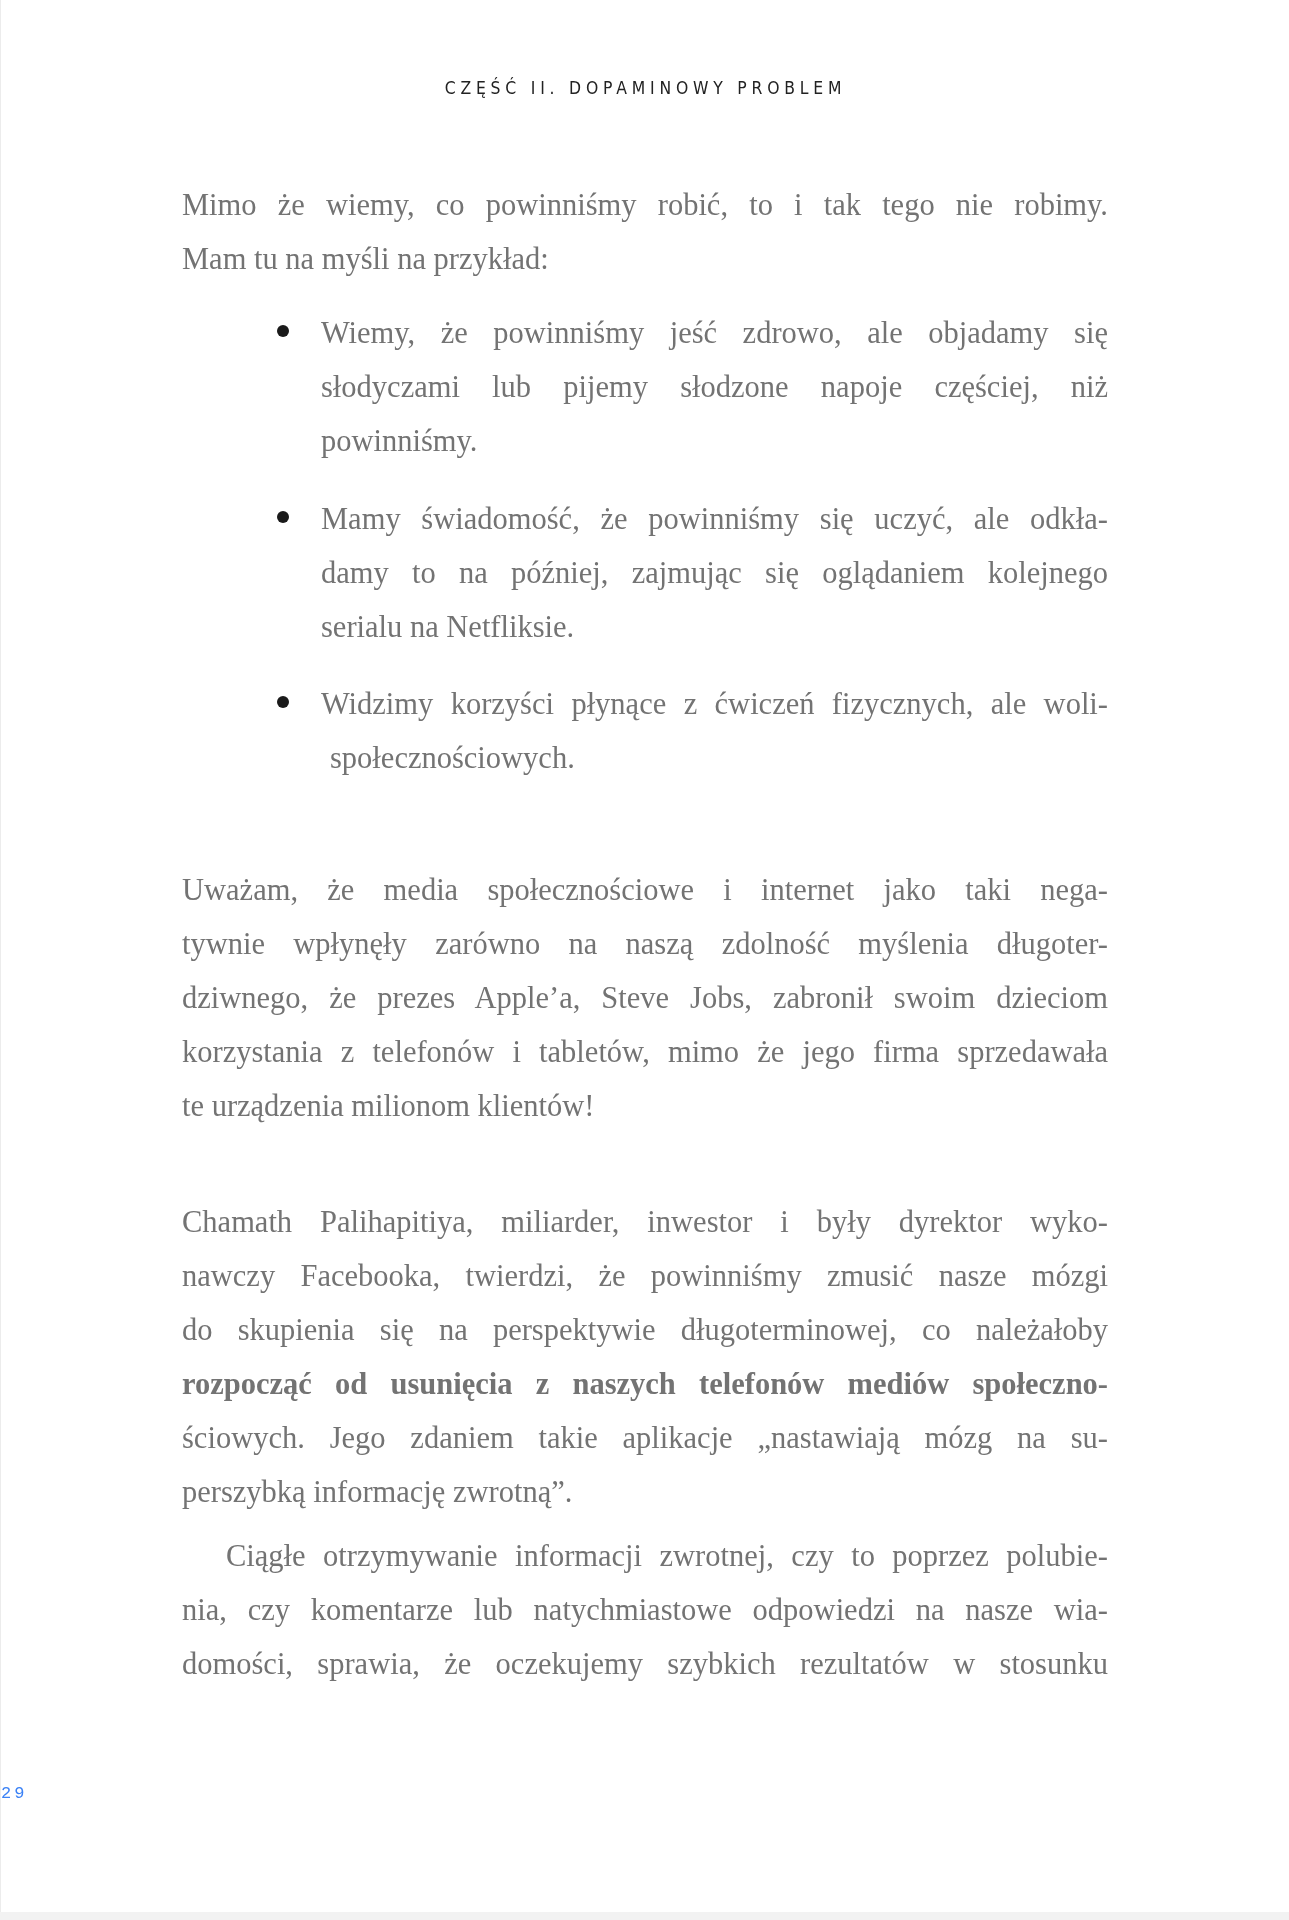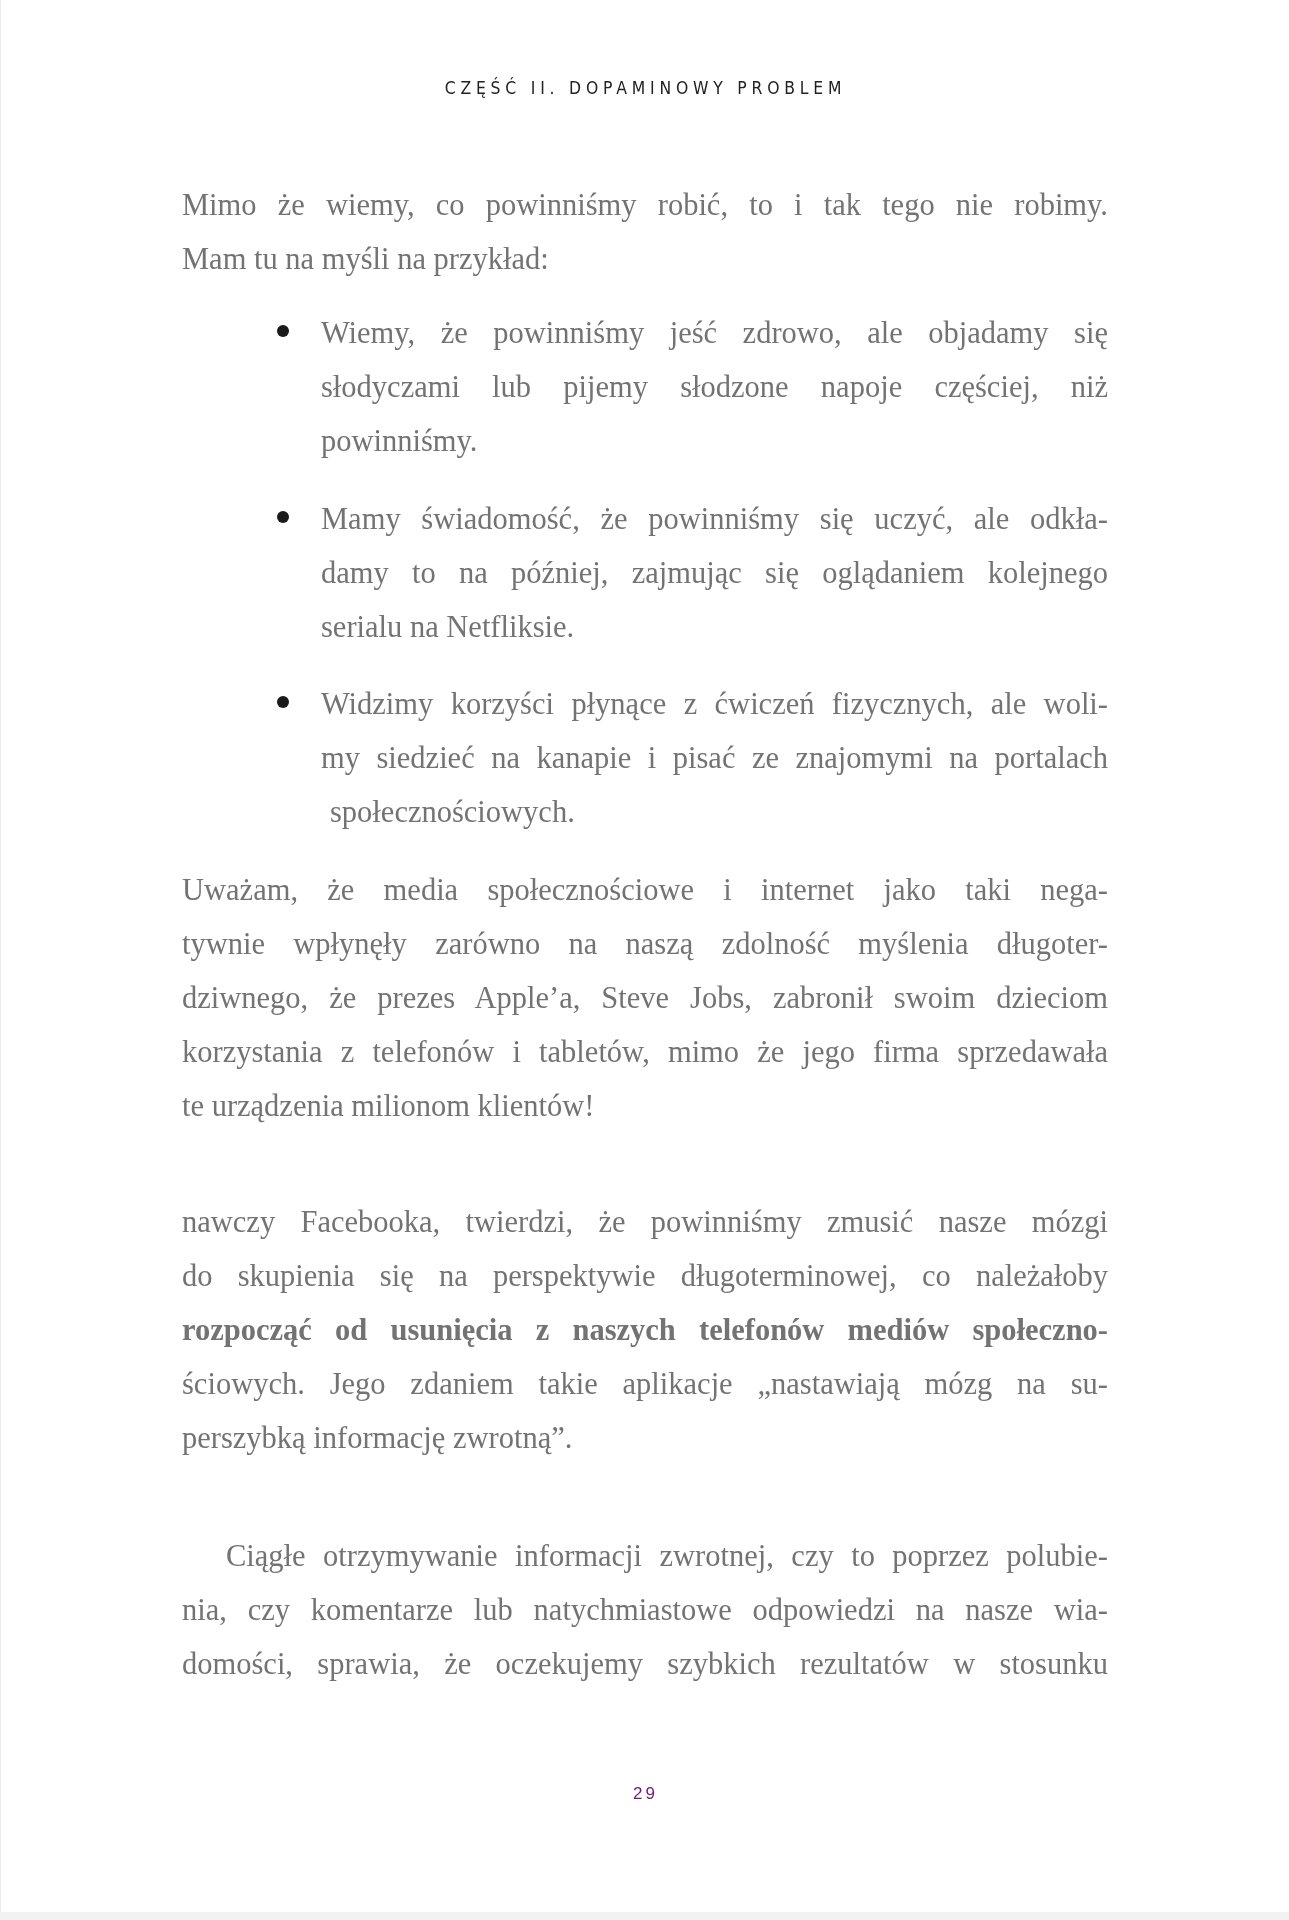--- a/index.html
+++ b/index.html
@@ -30,22 +30,22 @@
   .bullet-dot {
     position: absolute; left: 0; top: 19px; width: 12px; height: 12px;
     border-radius: 50%; background: #1a1a1a;
   }
   .bullet-text {
     position: absolute; left: 44px; width: 787px;
   }
   .line { display: block; white-space: nowrap; text-align-last: justify; text-align: justify; }
   .line.last { text-align-last: left; }
   .page-number {
-    position: absolute; top: 1784px; left: 0; width: 1289px; text-align: center;
-    font-family: Liberation Sans, sans-serif; font-size: 17px; letter-spacing: 3px; color: #701a75;
+    position: absolute; top: 1784px; left: 0; width: 1289px; text-align: left;
+    font-family: Liberation Mono, monospace; font-size: 17px; letter-spacing: 3px; color: #3b82f6;
   }
 </style>
 </head>
 <body>
 
 <div class="page">
 
   <div class="running-head">CZĘŚĆ II. DOPAMINOWY PROBLEM</div>
 
   <div class="para body-text" style="top:178px;">
@@ -68,34 +68,34 @@
       <span class="line" style="white-space: nowrap; display: block;"><span style="white-space: nowrap; word-spacing: 0px;">Mamy świadomość, że powinniśmy się uczyć, ale odkła-</span></span>
       <span class="line" style="white-space: nowrap; display: block;"><span style="white-space: nowrap; word-spacing: 0px;">damy to na później, zajmując się oglądaniem kolejnego</span></span>
       <span class="line last" style="white-space: nowrap;"><span>serialu na Netfliksie.</span></span>
     </div>
   </div>
 
   <div class="bullet-item body-text" style="top:677px;">
     <span class="bullet-dot"></span>
     <div class="bullet-text">
       <span class="line" style="white-space: nowrap; display: block;"><span style="white-space: nowrap; word-spacing: 0px;">Widzimy korzyści płynące z ćwiczeń fizycznych, ale woli-</span></span>
-      <span class="line" style="white-space: nowrap; display: block;"><span style="white-space: nowrap; word-spacing: 0px;">my siedzieć na kanapie i pisać ze znajomymi na portalach</span></span>
       <span class="line last" style="white-space: nowrap; margin-left: 9px;"><span>społecznościowych.</span></span>
     </div>
   </div>
 
   <div class="para body-text" style="top:863px;">
     <span class="line" style="white-space: nowrap; display: block;"><span style="white-space: nowrap; word-spacing: 0px;">Uważam, że media społecznościowe i internet jako taki nega-</span></span>
     <span class="line" style="white-space: nowrap; display: block;"><span style="white-space: nowrap; word-spacing: 0px;">tywnie wpłynęły zarówno na naszą zdolność myślenia długoter-</span></span>
     <span class="line" style="white-space: nowrap; display: block;"><span style="white-space: nowrap; word-spacing: 0px;">dziwnego, że prezes Apple’a, Steve Jobs, zabronił swoim dzieciom</span></span>
     <span class="line" style="white-space: nowrap; display: block;"><span style="white-space: nowrap; word-spacing: 0px;">korzystania z telefonów i tabletów, mimo że jego firma sprzedawała</span></span>
     <span class="line last" style="white-space: nowrap;"><span>te urządzenia milionom klientów!</span></span>
   </div>
 
   <div class="para body-text" style="top:1195px;">
+    <span class="line" style="white-space: nowrap; display: block;"><span style="white-space: nowrap; word-spacing: 0px;">Chamath Palihapitiya, miliarder, inwestor i były dyrektor wyko-</span></span>
     <span class="line" style="white-space: nowrap; display: block;"><span style="white-space: nowrap; word-spacing: 0px;">nawczy Facebooka, twierdzi, że powinniśmy zmusić nasze mózgi</span></span>
     <span class="line" style="white-space: nowrap; display: block;"><span style="white-space: nowrap; word-spacing: 0px;">do skupienia się na perspektywie długoterminowej, co należałoby</span></span>
     <span class="line" style="white-space: nowrap; display: block; font-weight: bold;"><span style="white-space: nowrap; word-spacing: 0px;">rozpocząć od usunięcia z naszych telefonów mediów społeczno-</span></span>
     <span class="line" style="white-space: nowrap; display: block;"><span style="white-space: nowrap; word-spacing: 0px;">ściowych. Jego zdaniem takie aplikacje „nastawiają mózg na su-</span></span>
     <span class="line last" style="white-space: nowrap;"><span>perszybką informację zwrotną”.</span></span>
   </div>
 
   <div class="para body-text" style="top:1529px;">
     <span class="line" style="white-space: nowrap; display: block;"><span style="white-space: nowrap; word-spacing: 0px; margin-left: 44px;">Ciągłe otrzymywanie informacji zwrotnej, czy to poprzez polubie-</span></span>
     <span class="line" style="white-space: nowrap; display: block;"><span style="white-space: nowrap; word-spacing: 0px;">nia, czy komentarze lub natychmiastowe odpowiedzi na nasze wia-</span></span>

